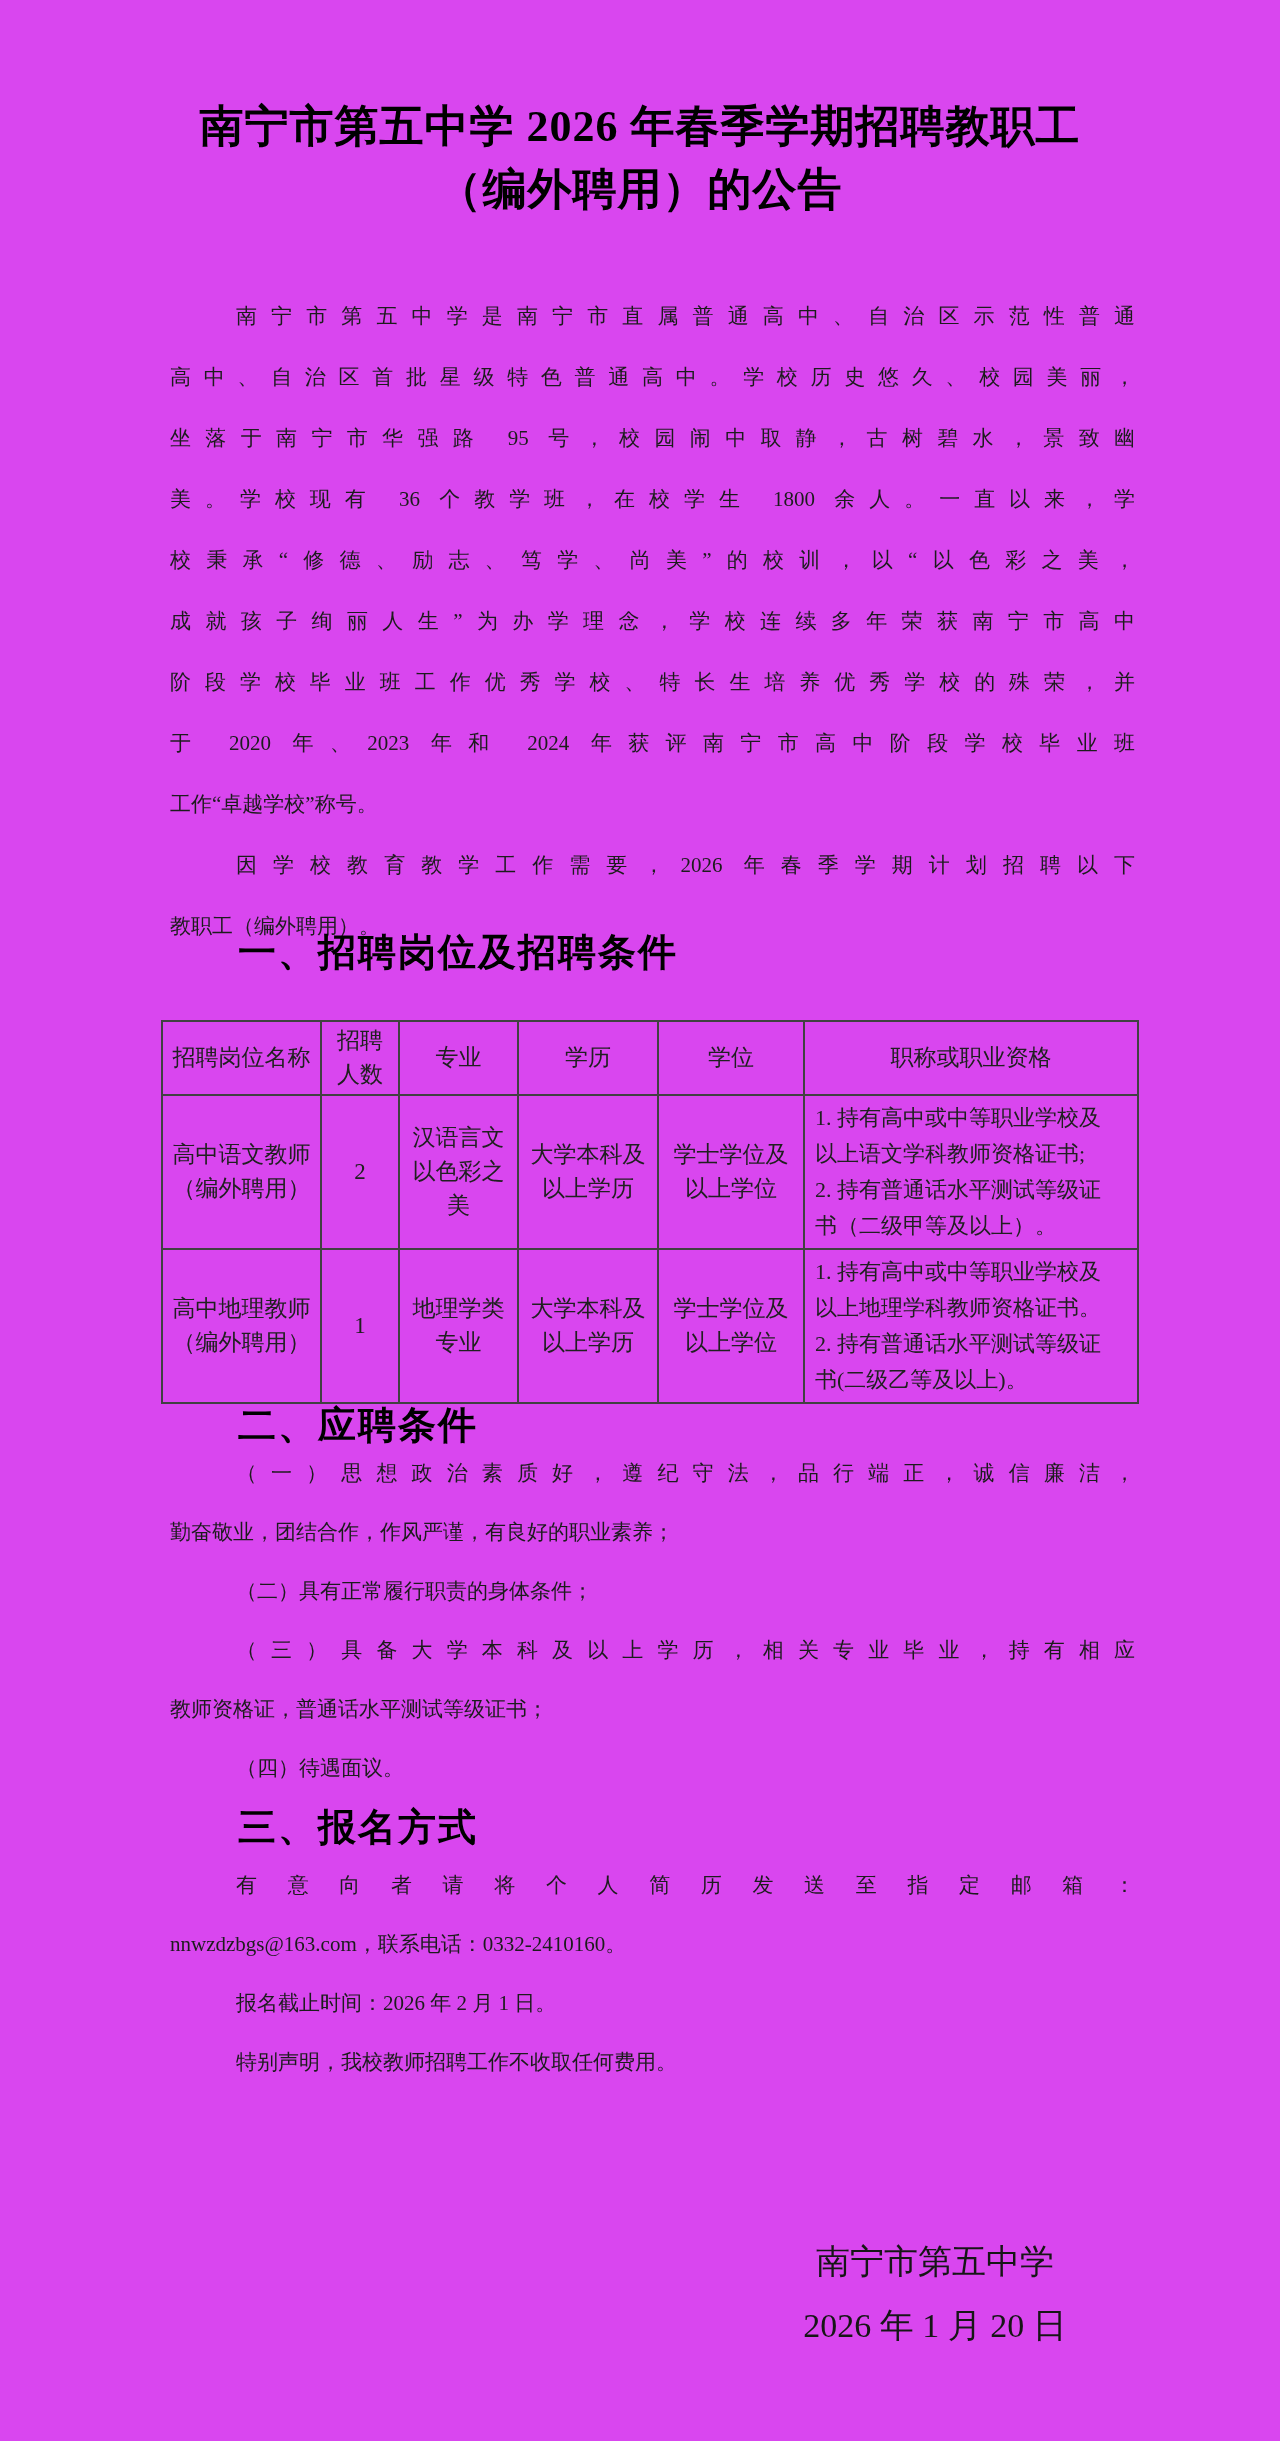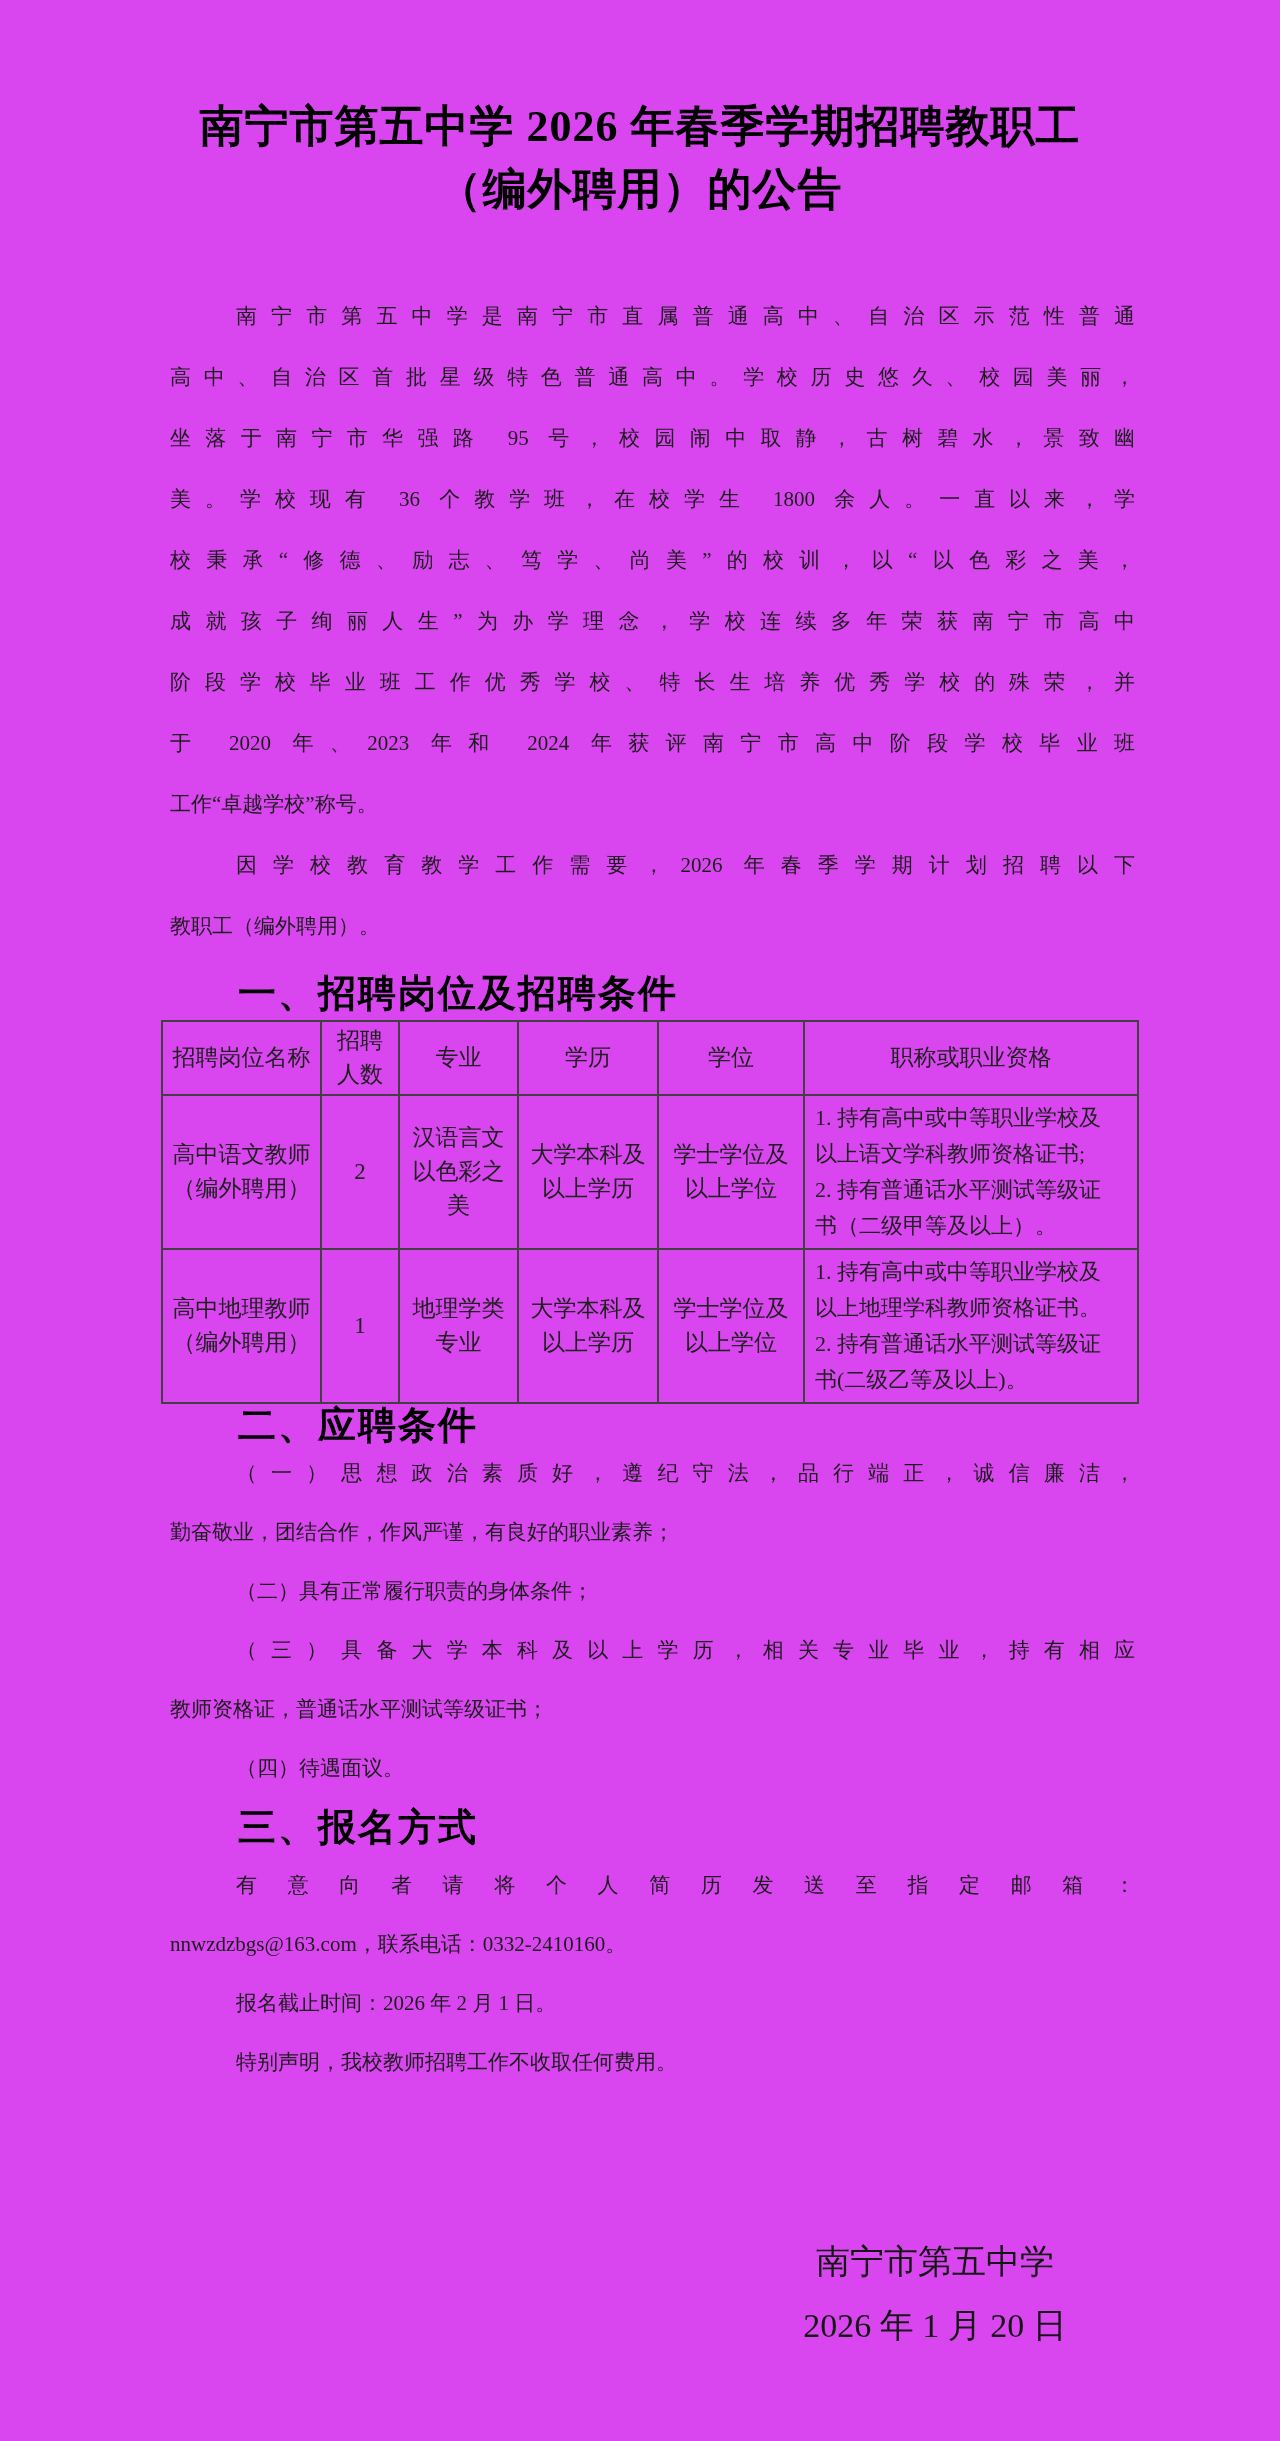--- a/index.html
+++ b/index.html
@@ -35,21 +35,21 @@
   .heading{
     left:170px;width:965px;
     font-family:"Liberation Sans","DejaVu Sans",sans-serif;
     font-weight:700;
     font-size:38px;
     color:#000;
     padding-left:68px;
     box-sizing:border-box;
     letter-spacing:2px;
   }
-  #h1{top:962px;line-height:63px;height:63px;}
+  #h1{top:921px;line-height:63px;height:63px;}
   #h2{top:1402px;line-height:46px;height:46px;}
   #h3{top:1798px;line-height:58px;height:58px;}
   
   #jobtable{
     top:1020px;left:161px;
     border-collapse:collapse;
     table-layout:fixed;
     font-size:23px;
     color:#202020;
   }

